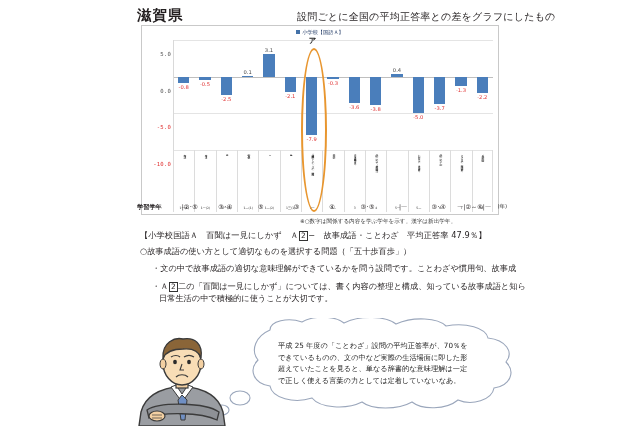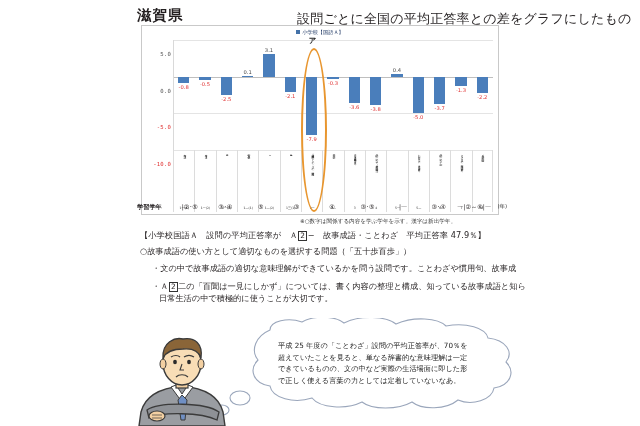--- a/index.html
+++ b/index.html
@@ -20,21 +20,21 @@
     font-size:14.5px;font-weight:bold;letter-spacing:1px;
     font-family:"DejaVu Sans","Liberation Sans",sans-serif;
   }
   .subject{
     position:absolute;left:62px;top:0;
     font-size:14.5px;font-weight:bold;letter-spacing:1px;
     font-family:"DejaVu Sans","Liberation Sans",sans-serif;
   }
   .headnote{
     position:absolute;left:160px;top:4px;
-    font-size:13px;letter-spacing:.2px;
+    font-size:10px;letter-spacing:.2px;
     font-family:"DejaVu Sans","Liberation Sans",sans-serif;
     white-space:nowrap;
   }
 
   
   .chartbox{
     position:absolute;left:141px;top:25px;
     width:358px;height:190px;
     border:1px solid #c9c9c9;background:#fff;
     box-sizing:border-box;
@@ -295,21 +295,21 @@
         <div class="gcell" style="left: 248.333px; width: 35.5556px;">|一</div>
         <div class="gcell" style="left: 283.889px; width: 35.5556px;">③･④</div>
         <div class="gcell" style="left: 319.444px; width: 35.5556px;">一|②～⑥|一</div>
       </div>
     <div class="yearmark">(年)</div>
   </div>
   <div class="chartnote">※○数字は関係する内容を学ぶ学年を示す。漢字は新出学年。</div>
 
   <div class="bodytext">
     <p class="t-head">
-      <span>【小学校国語Ａ　設問の平均正答率が　Ａ</span><span class="boxed">2</span><span>−　故事成語・ことわざ　平均正答率 47.9％】</span>
+      <span>【小学校国語Ａ　百聞は一見にしかず　Ａ</span><span class="boxed">2</span><span>−　故事成語・ことわざ　平均正答率 47.9％】</span>
     </p>
     <p class="t-circle">○故事成語の使い方として適切なものを選択する問題（「五十歩百歩」）</p>
     <p class="t-bullet">
       <span>・文の中で故事成語の適切な意味理解ができているかを問う設問です。ことわざや慣用句、故事成</span>
     </p>
     <p class="t-bullet">
       <span>・Ａ</span><span class="boxed">2</span><span>二の「百聞は一見にしかず」については、書く内容の整理と構成、知っている故事成語と知ら</span>
       <span class="ind">日常生活の中で積極的に使うことが大切です。</span>
     </p>
   </div>
@@ -331,22 +331,22 @@
                  C 236 92, 212 92, 202 84
                  C 188 92, 162 92, 152 84
                  C 136 92, 110 90, 102 80
                  C 84 86, 62 80, 60 68
                  C 44 66, 38 52, 48 42
                  C 40 32, 46 18, 60 12 Z"></path>
       </g>
     </svg>
     <div class="bubbletext">
       <div>平成 25 年度の「ことわざ」設問の平均正答率が、70％を</div>
+      <div>できているものの、文の中など実際の生活場面に即した形</div>
       <div>超えていたことを見ると、単なる辞書的な意味理解は一定</div>
-      <div>できているものの、文の中など実際の生活場面に即した形</div>
       <div>で正しく使える言葉の力としては定着していないなあ。</div>
     </div>
   </div>
 
   <div class="person">
     <svg width="98" height="90" viewBox="0 0 98 90">
 
       <path d="M49 50 C 28 52, 12 60, 8 76 L 6 90 L 92 90 L 90 76 C 86 60, 70 52, 49 50 Z" fill="#9a9da2" stroke="#3b3b3b" stroke-width="1.4"></path>
 
       <path d="M38 51 L 49 66 L 60 51 L 55 49 L 49 58 L 43 49 Z" fill="#ffffff" stroke="#3b3b3b" stroke-width="1"></path>

